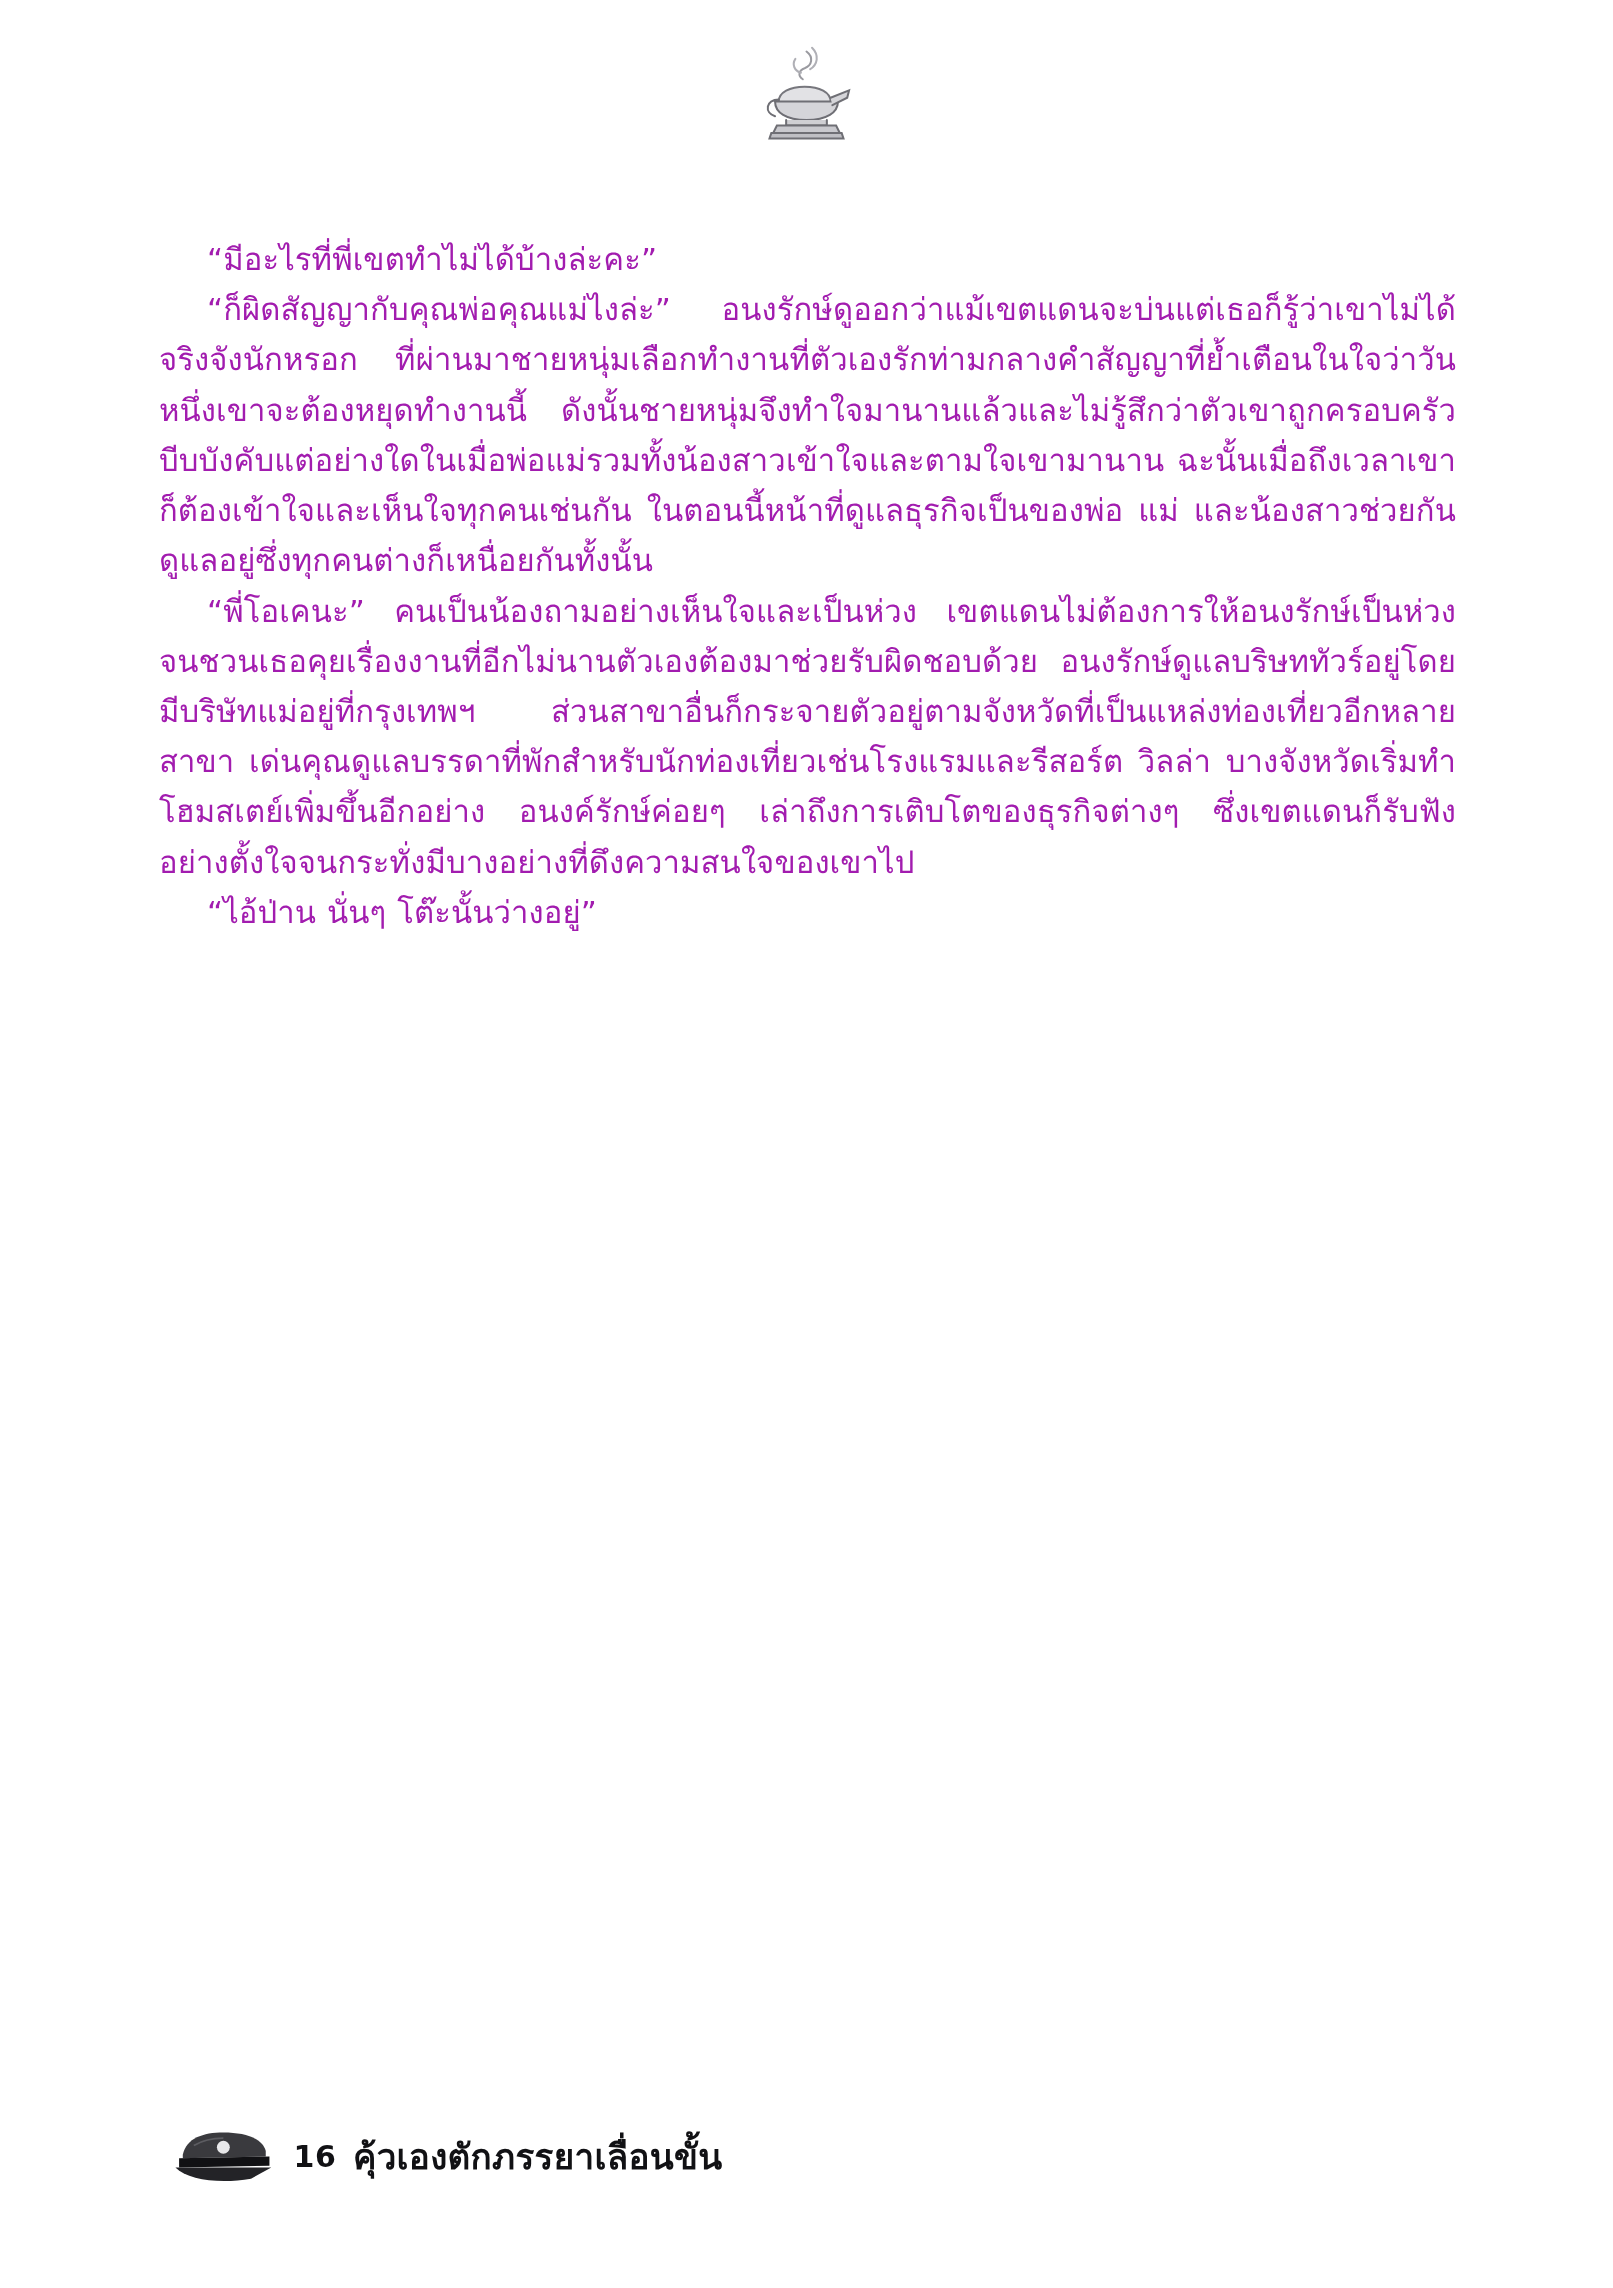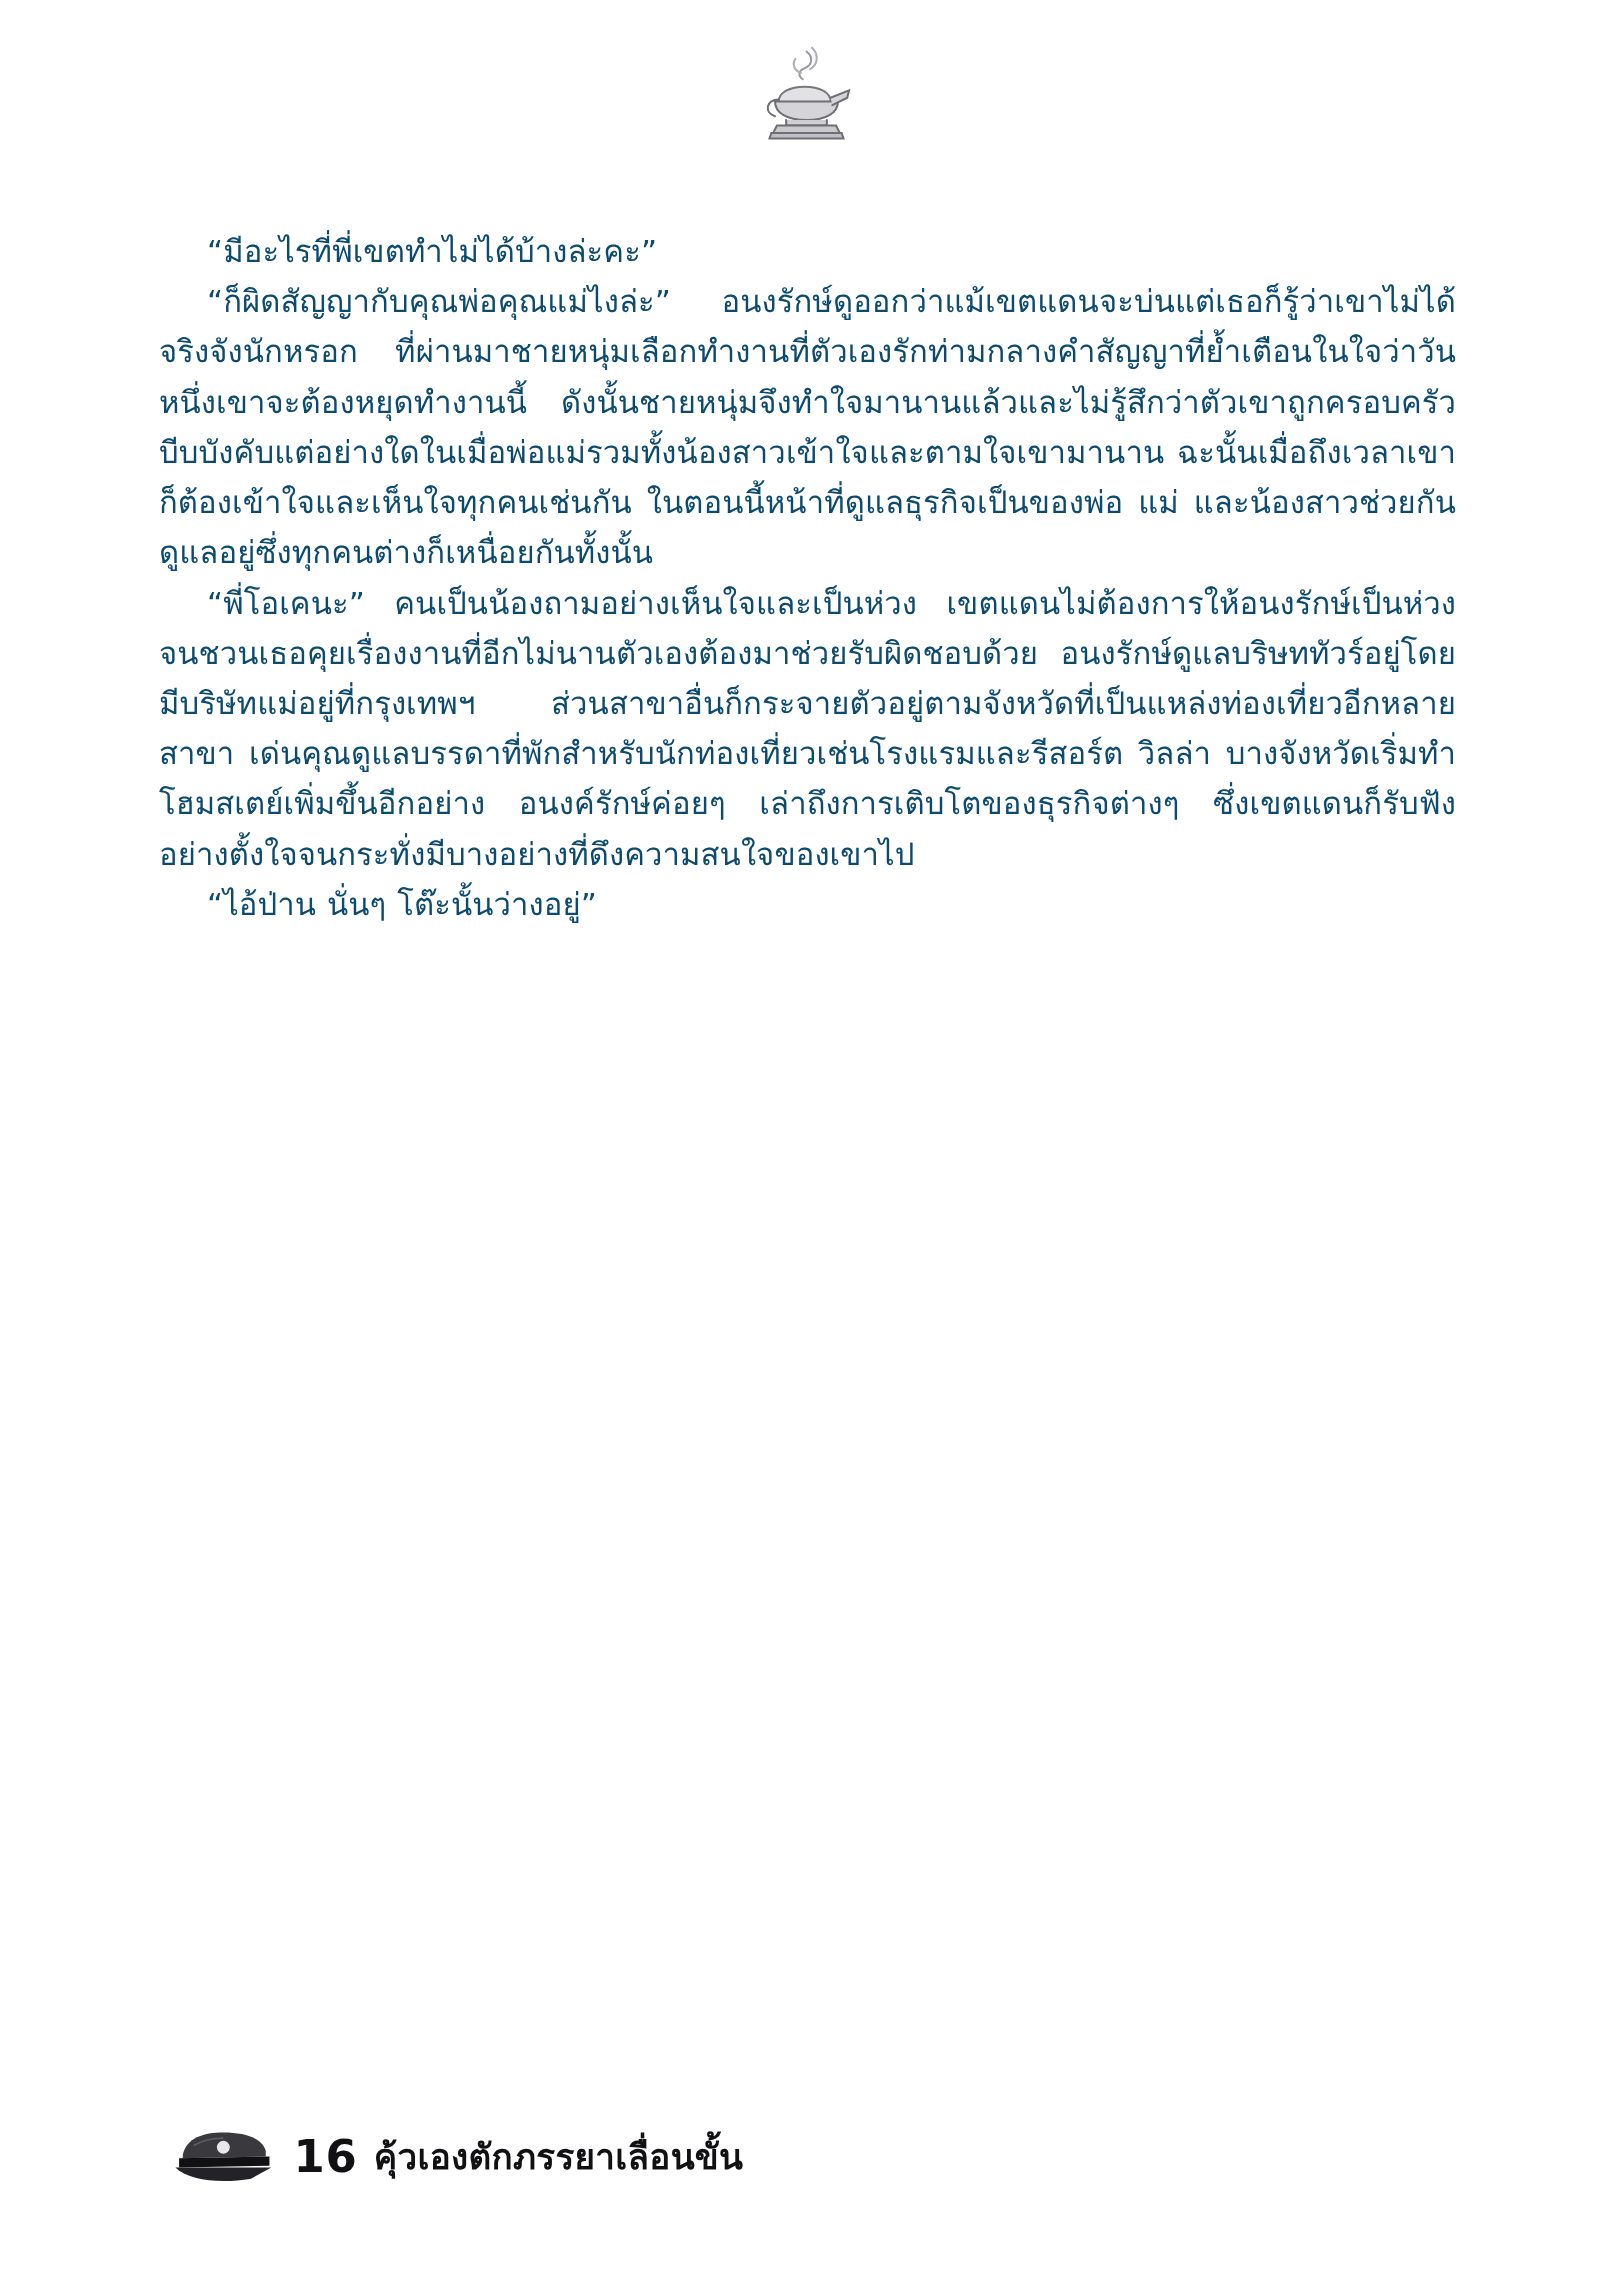--- a/index.html
+++ b/index.html
@@ -37,28 +37,28 @@
   }
 
   
   .content {
     position: absolute;
     left: 159px;
     right: 157px;
     top: 218px;
   }
   p.para {
-    margin: 8px 0 0 0;
+    margin: 16px 0 0 0;
     font-size: 31px;
     line-height: 1.62;
     text-align: justify;
     text-justify: inter-word;
     letter-spacing: 0.1px;
     word-spacing: 0.9px;
-    color: #0c4a6e;
+    color: #a21caf;
   }
   p.para.indent {
     text-indent: 48px;
   }
   p.para + p.para {
     margin-top: 0px;
   }
 
   
   .footer {
@@ -69,21 +69,21 @@
     align-items: center;
     gap: 16.6px;
   }
   .footer-icon {
     width: 111px;
     height: 59px;
     position: relative;
     flex: 0 0 auto;
   }
   .footer-page-number {
-    font-size: 45px;
+    font-size: 30px;
     font-weight: bold;
     color: #111114;
     letter-spacing: 0.5px;
   }
   .footer-title {
     font-size: 35px;
     font-weight: bold;
     color: #111114;
     letter-spacing: 0.3px;
   }

